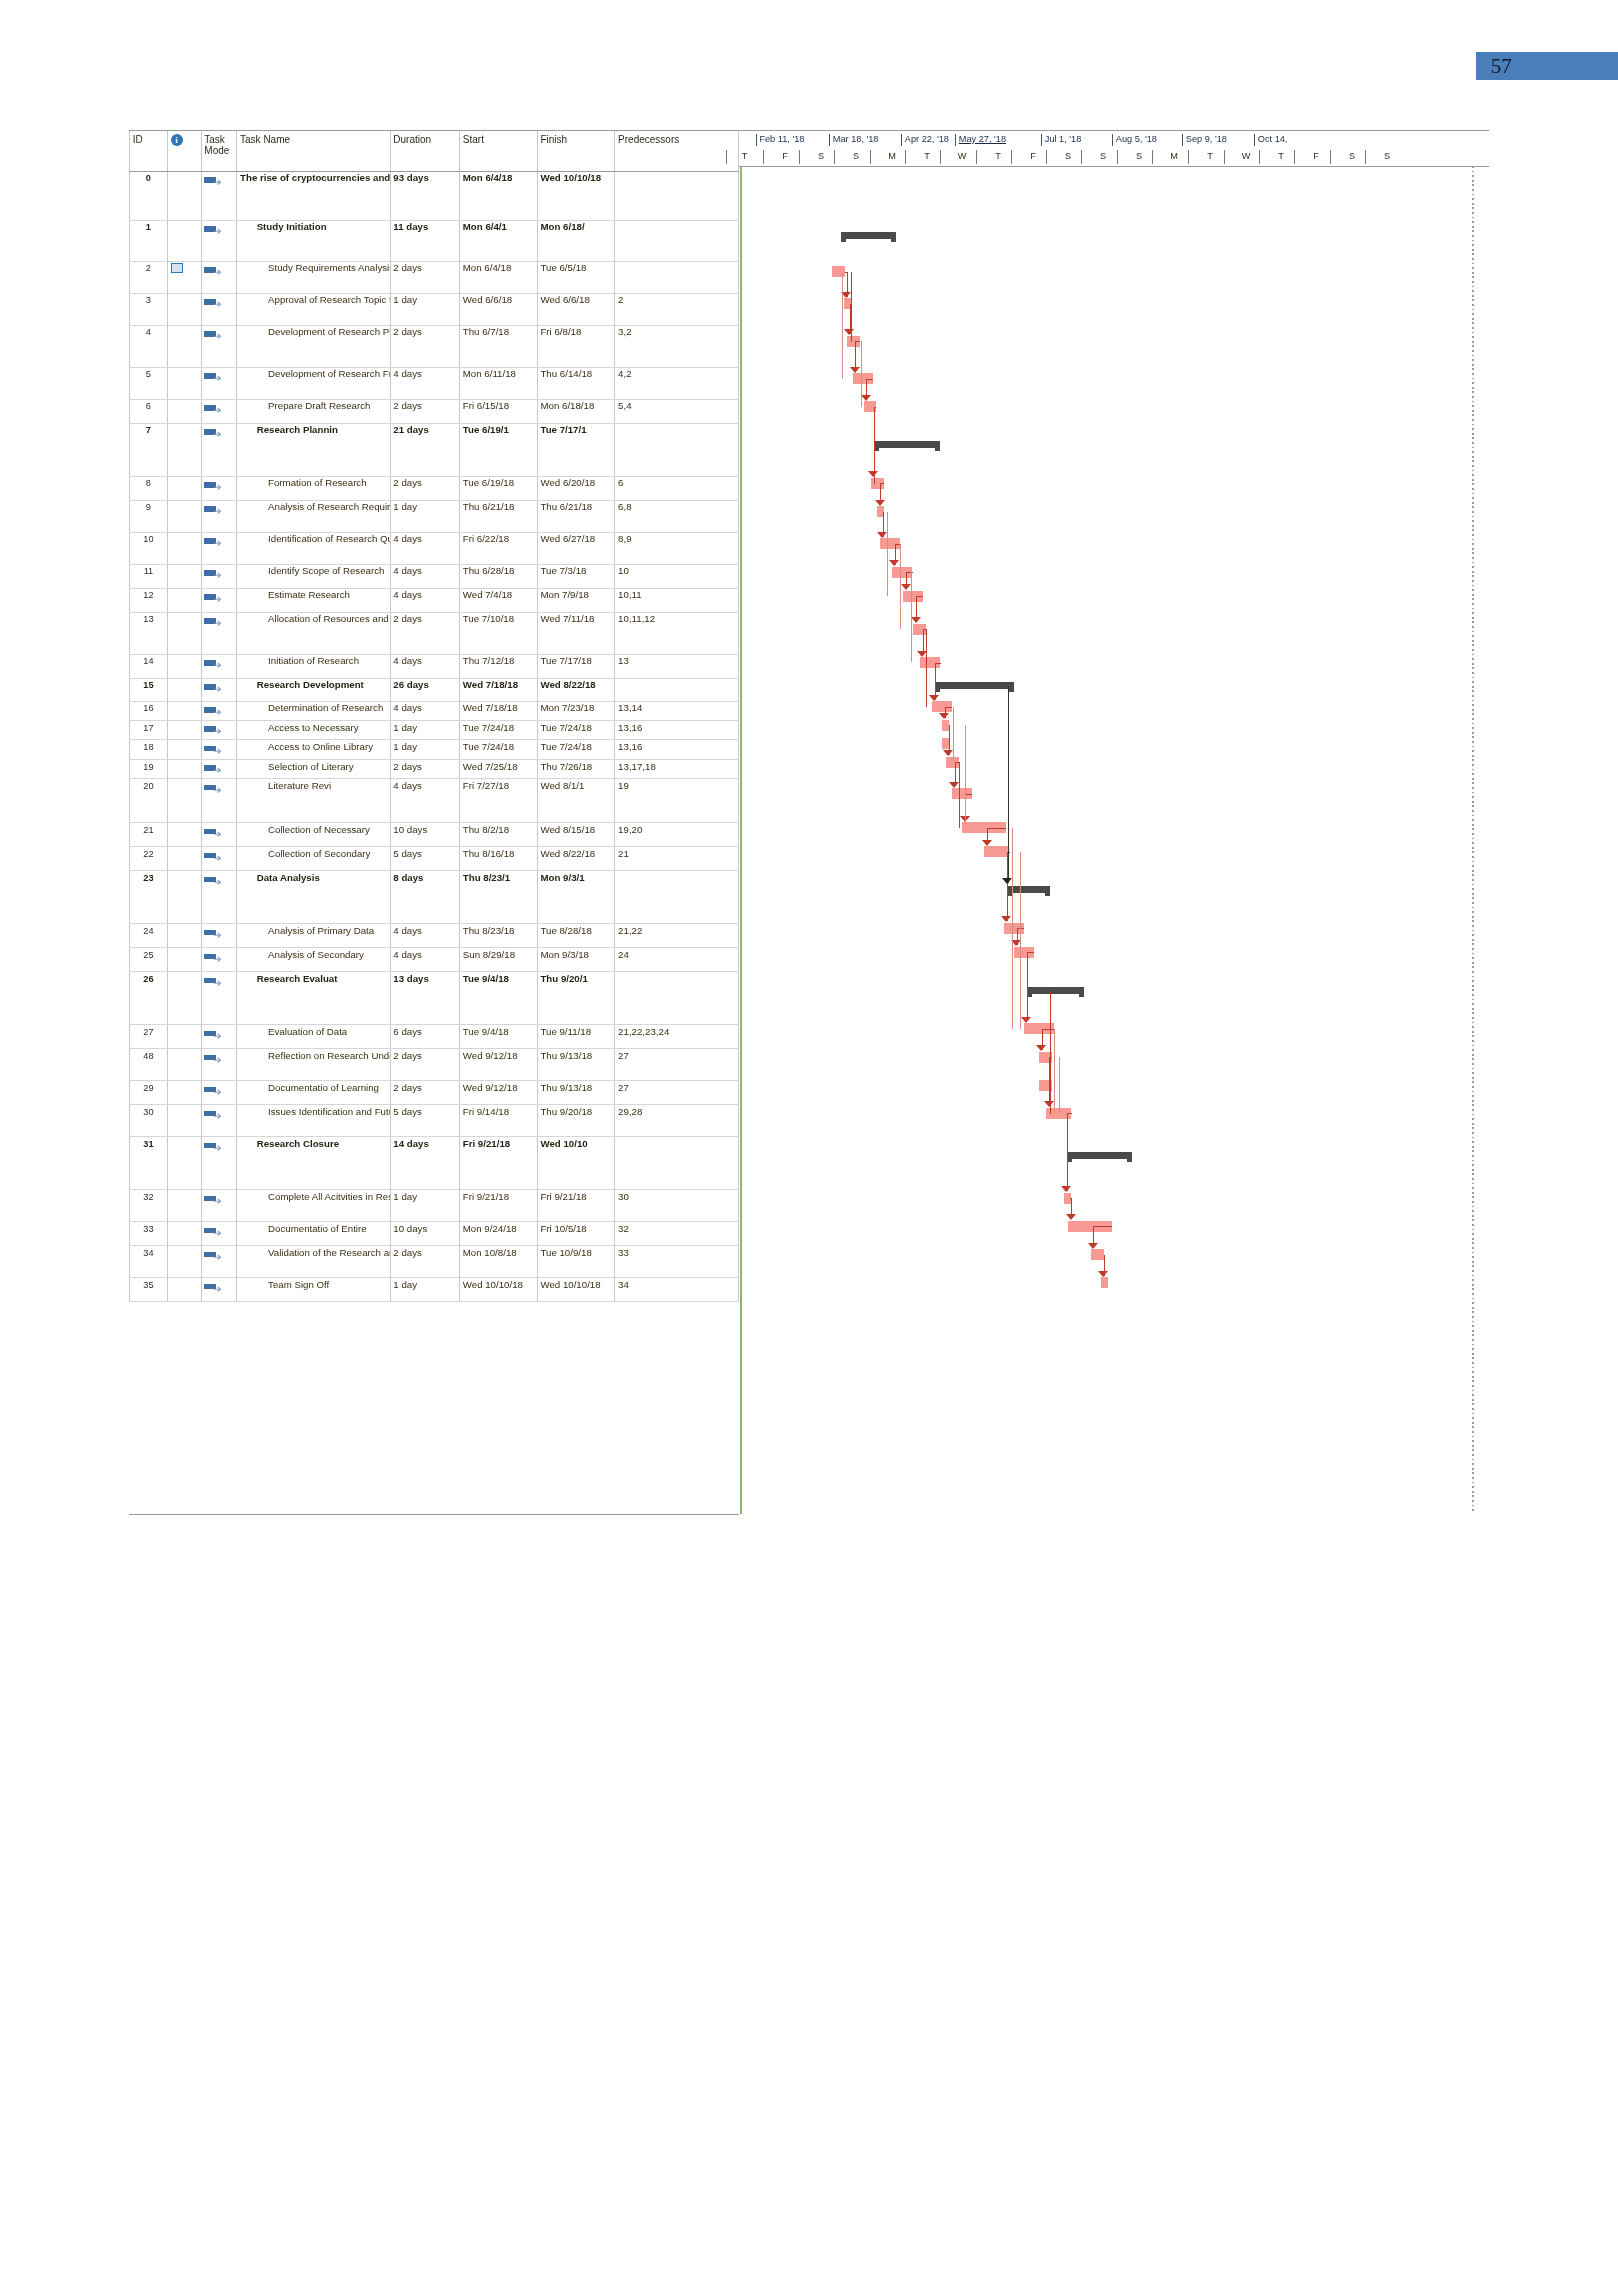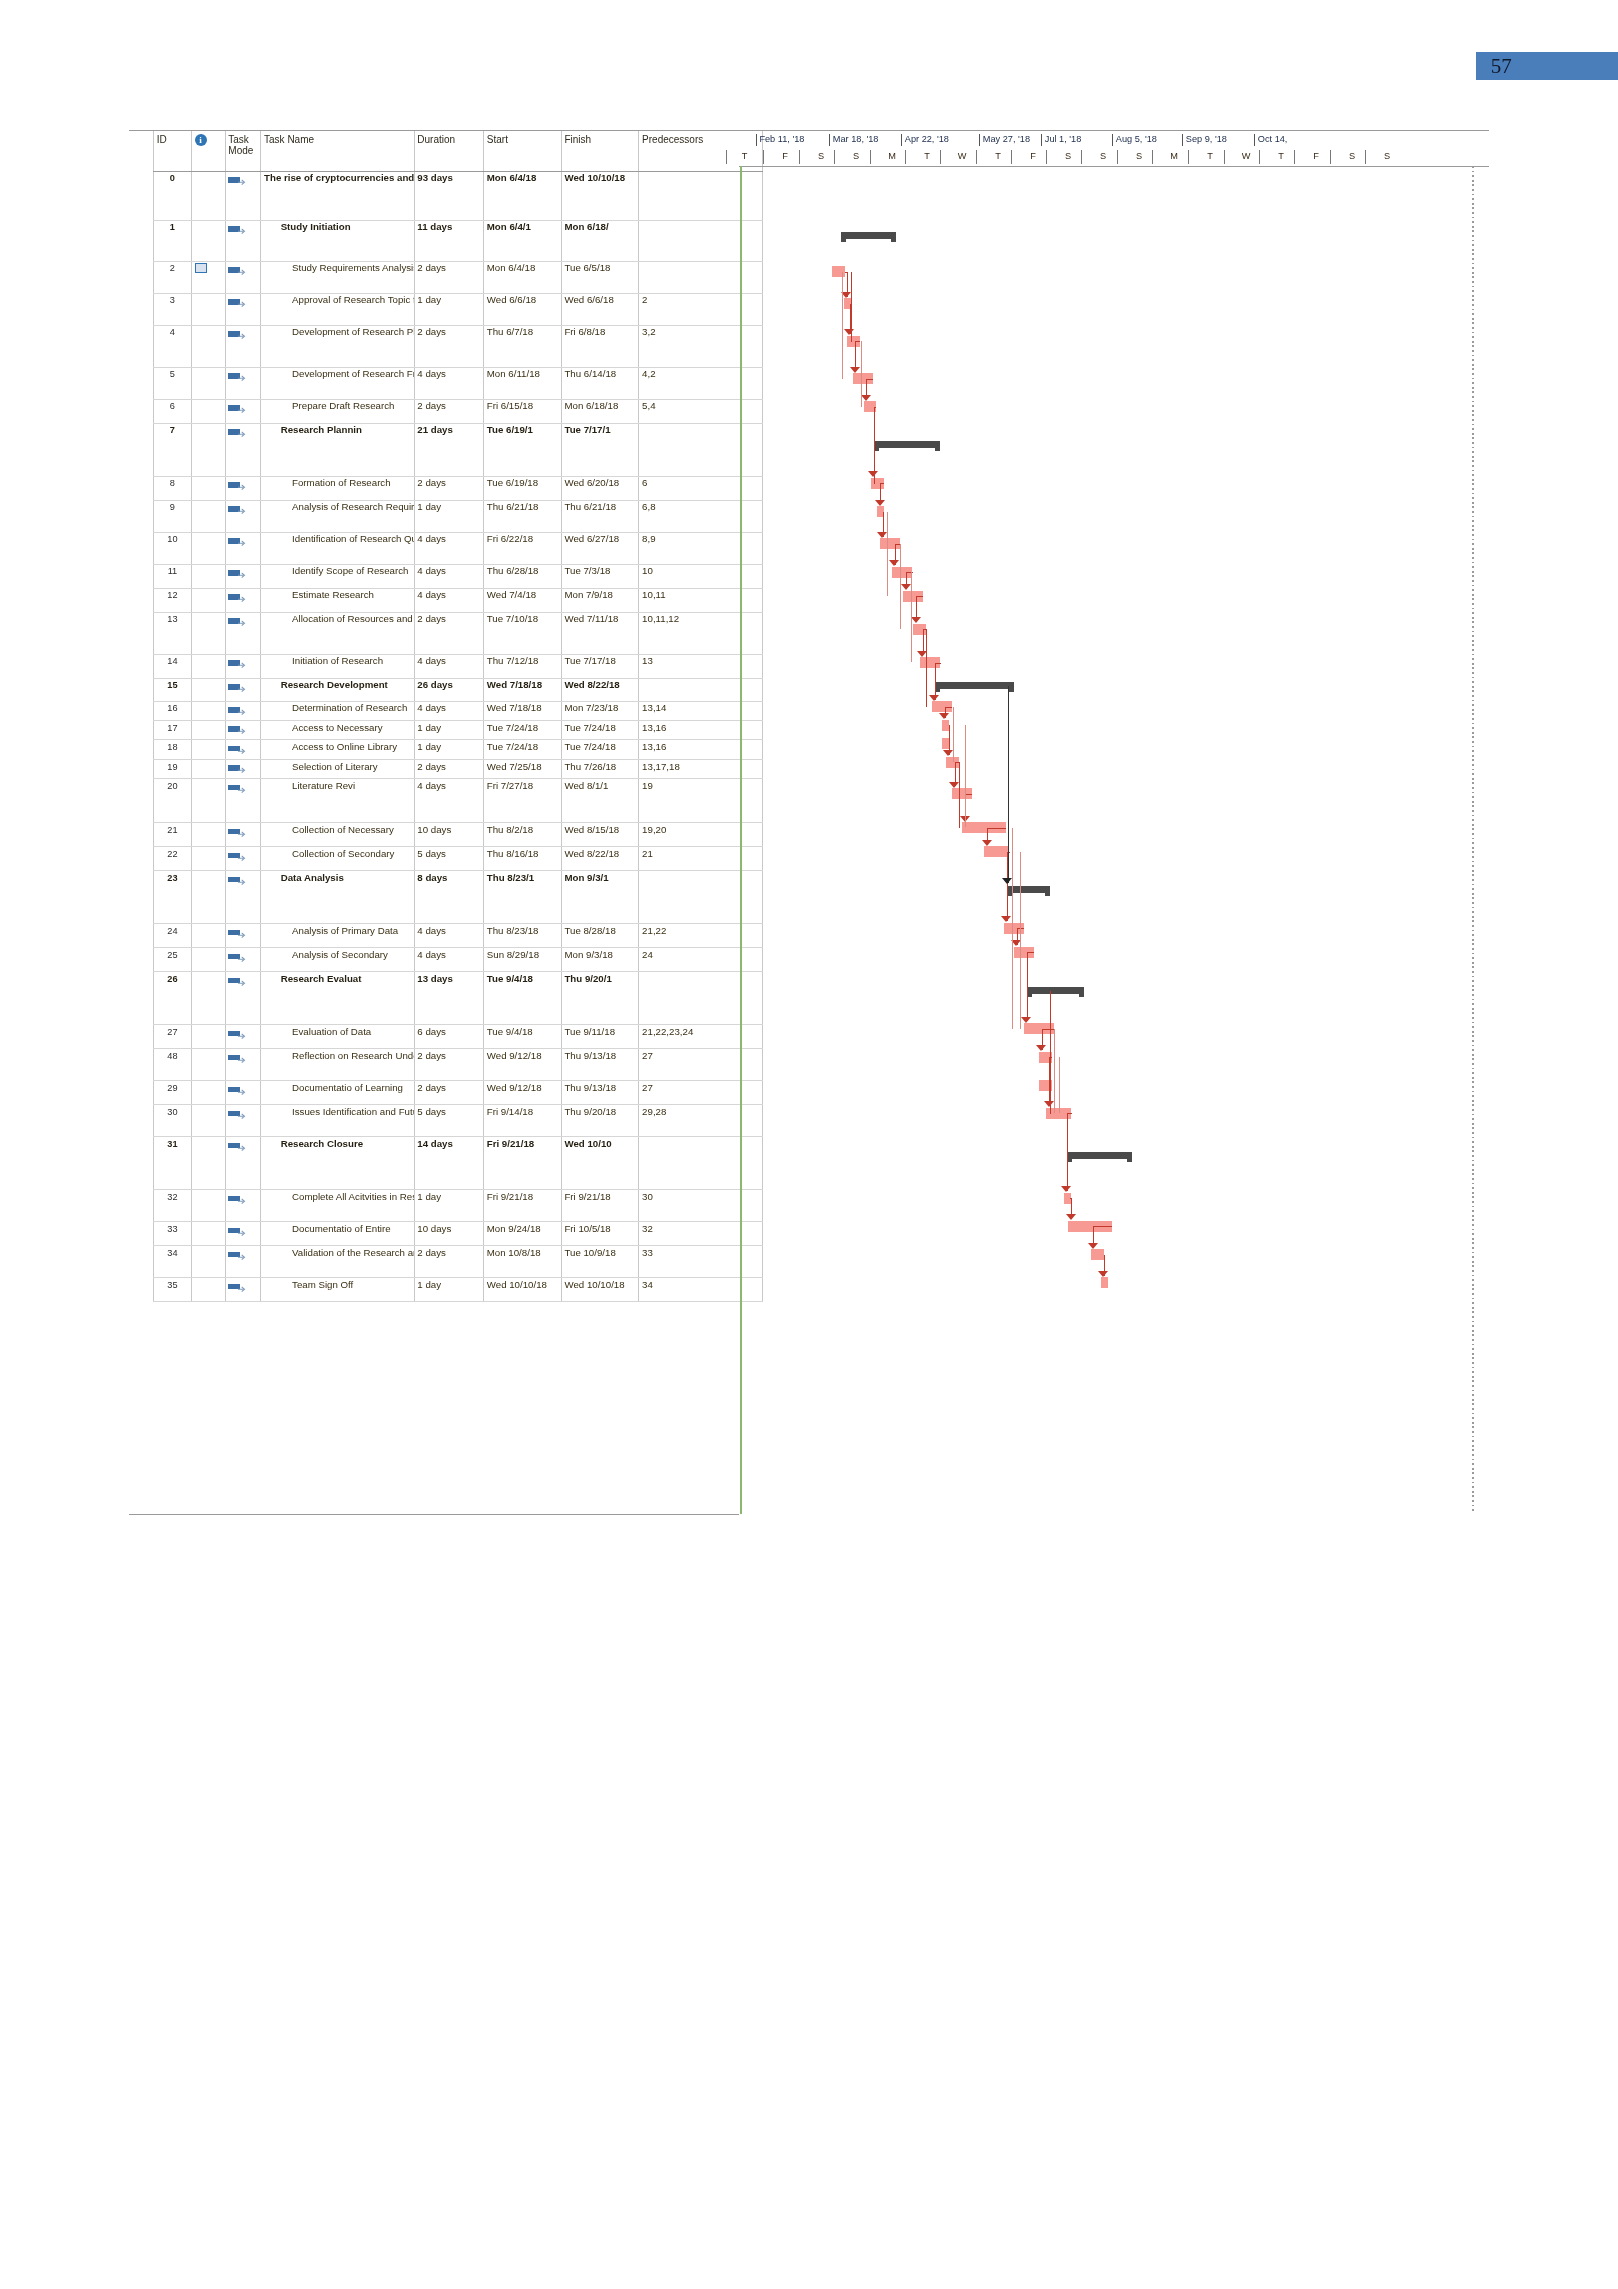--- a/index.html
+++ b/index.html
@@ -13,21 +13,21 @@
     background:#4a7ebb;color:#0f172a;font-family:"Liberation Serif",serif;font-size:21px;
     line-height:28px;padding-left:14.8px;box-sizing:border-box;}
 
   
   #gantt{position:absolute;left:129px;top:130px;width:1360px;height:1383px;}
 
   
   #grid{position:absolute;left:0;top:0;width:610px;height:1383px;
     border-top:0.9px solid #9a9a9a;border-bottom:0.9px solid #9a9a9a;}
   #grid table{border-collapse:collapse;width:610px;table-layout:fixed;
-    font-size:9.7px;color:#3a2f14;margin-left:24px;}
+    font-size:9.7px;color:#3a2f14;}
   #grid td,#grid th{border-left:0.9px solid #c8c8c8;border-right:0.9px solid #c8c8c8;
     border-bottom:0.9px solid #d6d6d6;vertical-align:top;padding:1.8px 2.8px;
     overflow:hidden;white-space:nowrap;}
   #grid th{border-bottom:0.9px solid #9a9a9a;font-weight:normal;text-align:left;
     color:#2f2a1c;font-size:10px;padding-top:2.8px;height:35px;vertical-align:top;}
   .col-id{width:37px;}
   .col-ind{width:33px;}
   .col-mode{width:35px;}
   .col-name{width:150px;}
   .col-dur{width:68px;}
@@ -551,21 +551,21 @@
           </tr>
         </tbody>
     </table>
   </div>
 
   <div id="timeline">
     <div id="tl-head">
         <div class="tl-month" style="left: 16.6px;">Feb 11, '18</div>
         <div class="tl-month" style="left: 90px;">Mar 18, '18</div>
         <div class="tl-month" style="left: 162px;">Apr 22, '18</div>
-        <div class="tl-month" style="left: 240px;">May 27, '18</div>
+        <div class="tl-month" style="left: 216px; text-decoration: underline;">May 27, '18</div>
         <div class="tl-month" style="left: 302px;">Jul 1, '18</div>
         <div class="tl-month" style="left: 373px;">Aug 5, '18</div>
         <div class="tl-month" style="left: 443px;">Sep 9, '18</div>
         <div class="tl-month" style="left: 515px;">Oct 14,</div>
         <div class="tl-day" style="left: 24px;">F</div>
         <div class="tl-day" style="left: 60px;">S</div>
         <div class="tl-day" style="left: 95px;">S</div>
         <div class="tl-day" style="left: 131px;">M</div>
         <div class="tl-day" style="left: 166px;">T</div>
         <div class="tl-day" style="left: 201px;">W</div>

